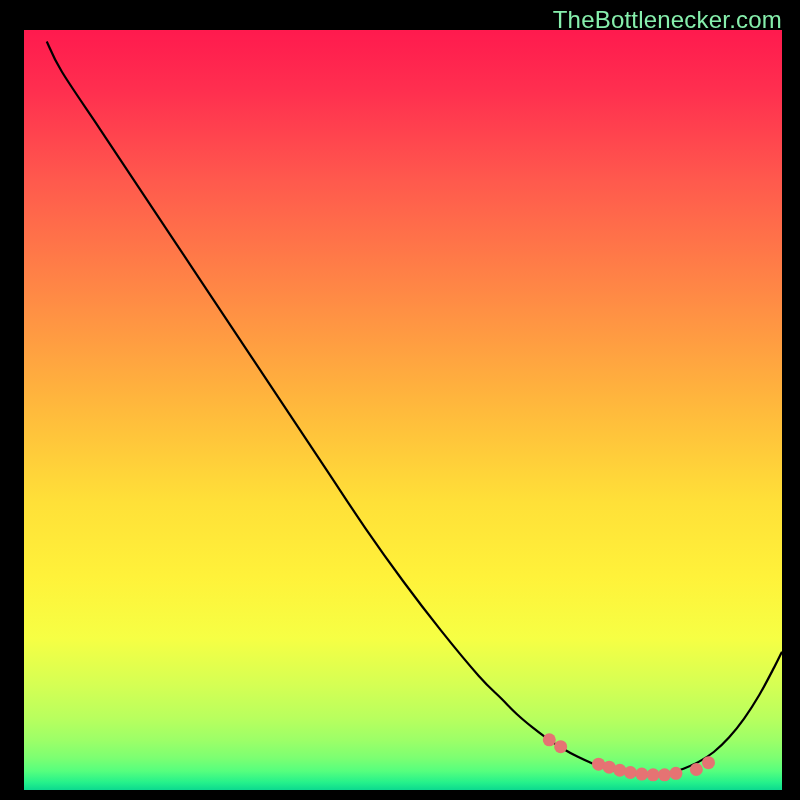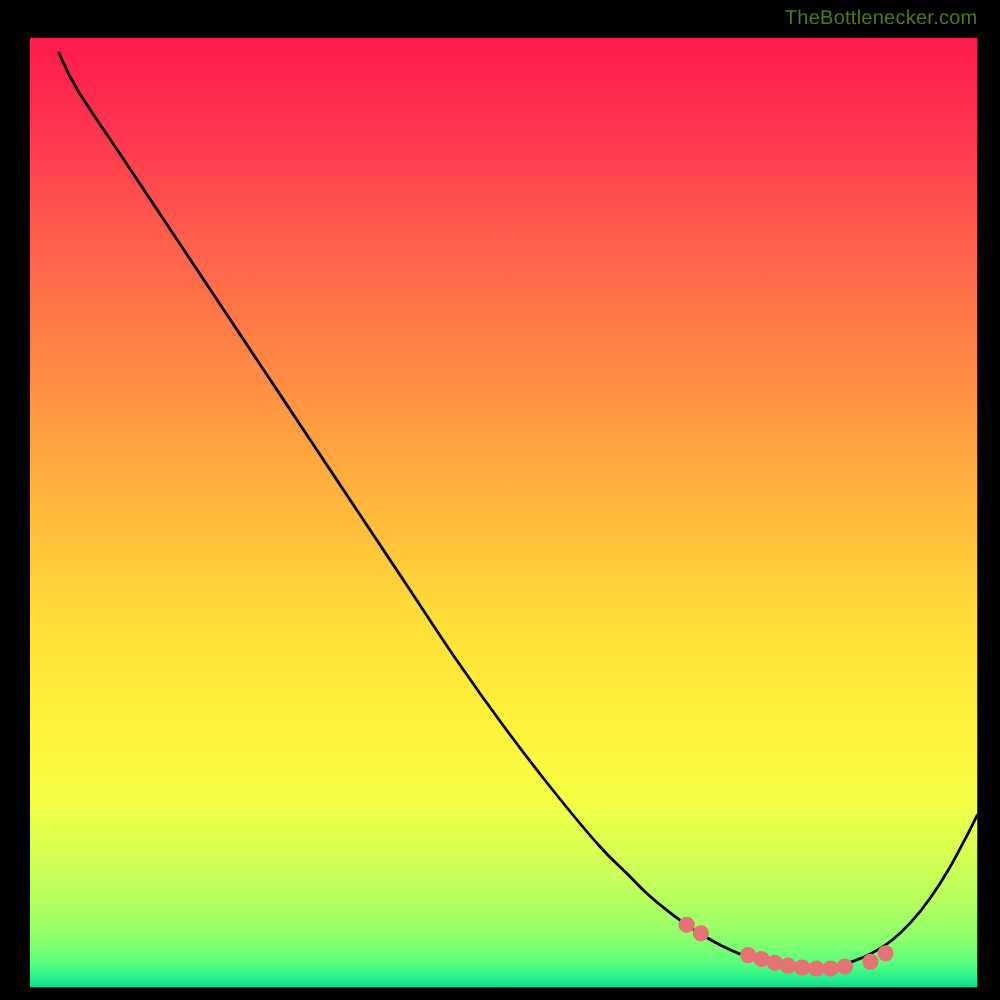--- a/index.html
+++ b/index.html
@@ -30,21 +30,21 @@
   }
   svg {
     display: block;
   }
 </style>
 </head>
 <body>
 
 <div class="canvas">
 
-  <div class="watermark" style="top:6px;right:18px;font-size:16px;color:#4d7c0f;">TheBottlenecker.com</div>
+  <div class="watermark" style="top:6px;right:18px;font-size:24px;color:#86efac;">TheBottlenecker.com</div>
 
   <div class="plot-area" style="left:24px;top:30px;width:758px;height:760px;">
     <svg height="760" viewBox="0 0 758 760" preserveAspectRatio="none" width="758">
       <defs>
         <linearGradient id="bg-grad" x1="0" y1="0" x2="0" y2="1">
             <stop offset="0%" stop-color="#ff1a4e"></stop>
             <stop offset="8%" stop-color="#ff2f4f"></stop>
             <stop offset="20%" stop-color="#ff5a4d"></stop>
             <stop offset="35%" stop-color="#ff8a45"></stop>
             <stop offset="50%" stop-color="#ffba3c"></stop>

